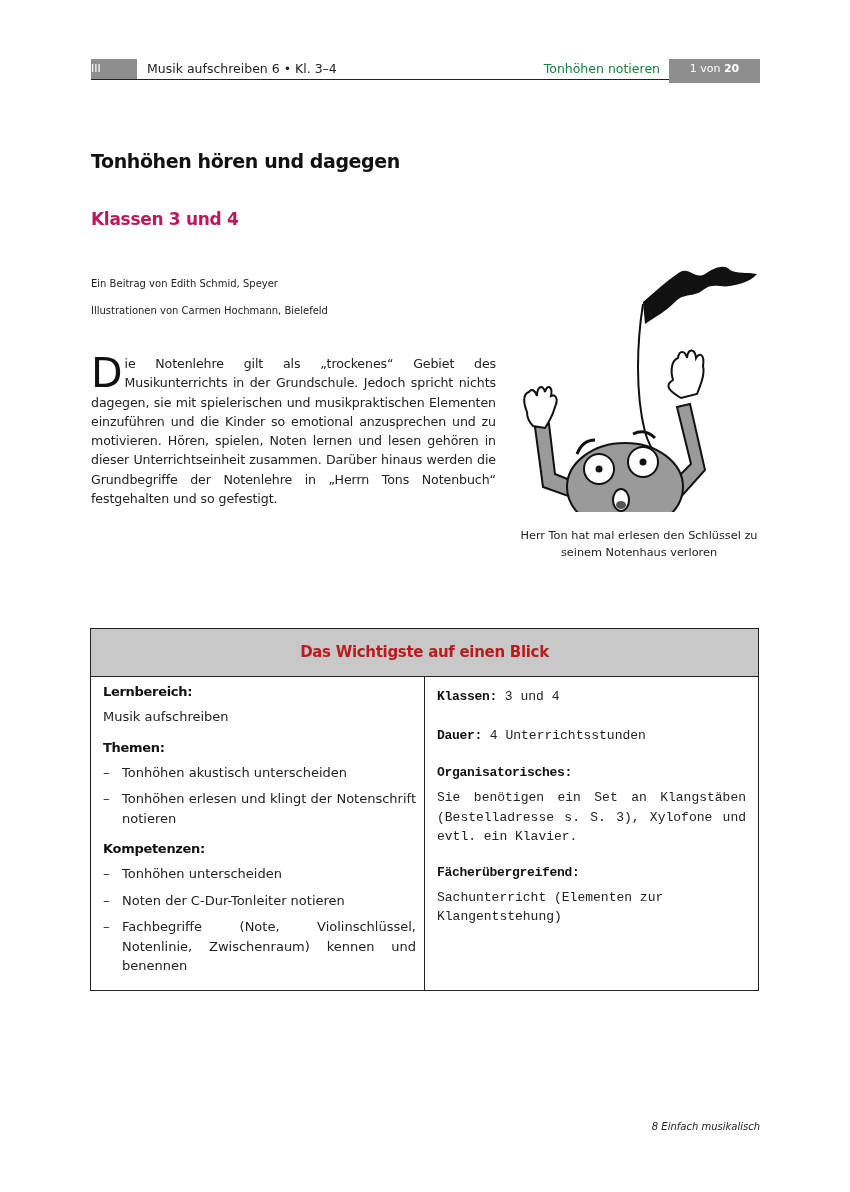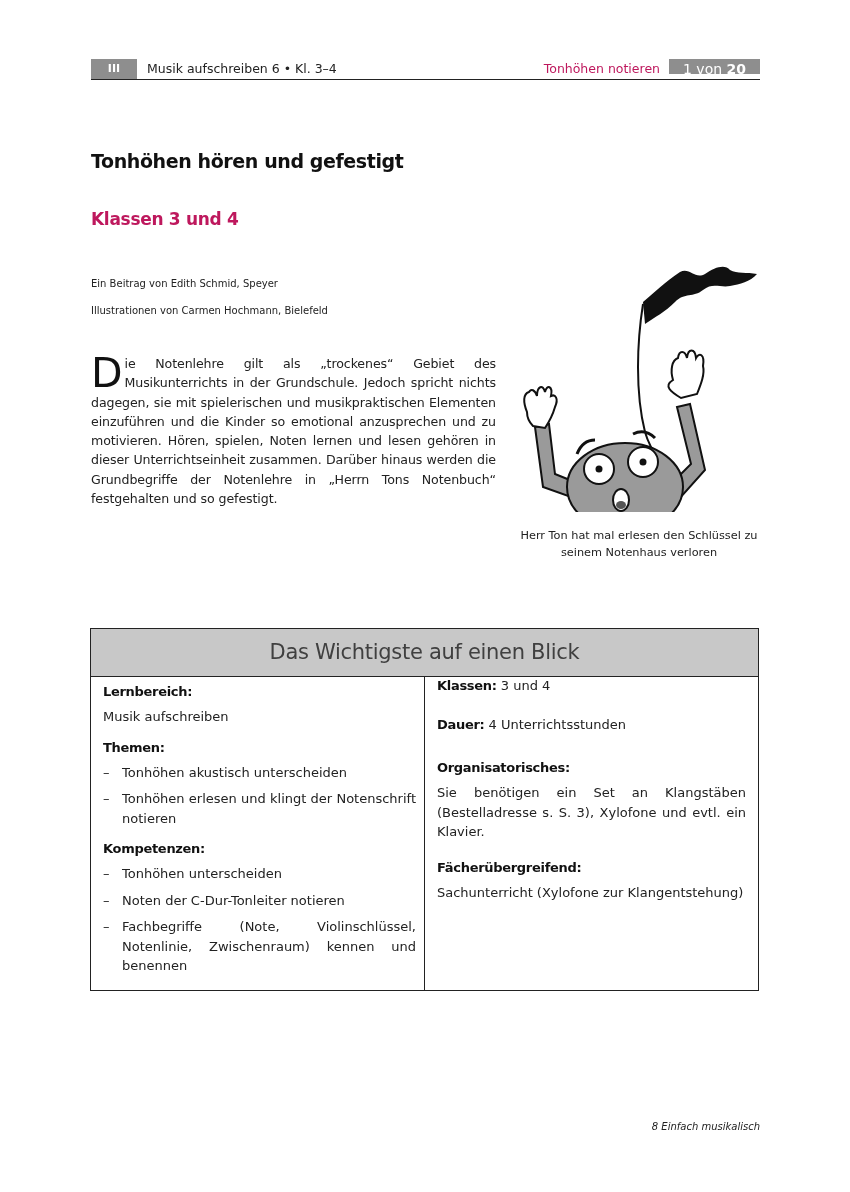--- a/index.html
+++ b/index.html
@@ -4,25 +4,25 @@
 <style>
   html, body { margin: 0; padding: 0; background: #ffffff; }
   body { width: 850px; height: 1192px; position: relative; overflow: hidden;
          font-family: "DejaVu Sans", "Liberation Sans", sans-serif; color: #1a1a1a; }
   .page { position: absolute; left: 0; top: 0; width: 850px; height: 1192px; }
 
   
   .hdr { position: absolute; left: 91px; top: 59px; width: 669px; height: 20px;
          border-bottom: 1.5px solid #222; }
   .hdr-num { position: absolute; left: 0; top: 0; width: 46px; height: 20px; background: #8e8e8e;
-             color: #fff; font-size: 11px; font-weight: bold; text-align: center; line-height: 20px; }
+             color: #fff; font-size: 11px; font-weight: normal; line-height: 20px; }
   .hdr-left { position: absolute; left: 56px; top: 0; line-height: 20px; font-size: 12.5px; color: #222; }
-  .hdr-right { position: absolute; right: 100px; top: 0; line-height: 20px; font-size: 12.5px; color: #be185d; }
-  .hdr-page { position: absolute; right: 0; top: 0; width: 91px; height: 15px; background: #8e8e8e;
-              color: #fff; font-size: 14px; line-height: 20px; text-align: center; }
+  .hdr-right { position: absolute; right: 100px; top: 0; line-height: 20px; font-size: 12.5px; color: #15803d; }
+  .hdr-page { position: absolute; right: 0; top: 0; width: 91px; height: 24px; background: #8e8e8e;
+              color: #fff; font-size: 11px; line-height: 20px; text-align: center; }
   .hdr-page b { font-weight: bold; }
 
   
   .title { position: absolute; left: 91px; top: 115px; font-size: 25px; font-weight: bold;
            letter-spacing: -0.6px; color: #111; }
   .subtitle { position: absolute; left: 91px; top: 150px; font-size: 19px; font-weight: bold;
               letter-spacing: -0.4px; color: #111; }
   .klassen { position: absolute; left: 91px; top: 209px; font-size: 17px; font-weight: bold;
              letter-spacing: -0.3px; color: #be185d; }
 
@@ -35,27 +35,27 @@
 
   
   .illus { position: absolute; left: 515px; top: 262px; width: 250px; height: 250px; }
   .caption { position: absolute; left: 510px; top: 527px; width: 258px; text-align: center;
              font-size: 11.3px; line-height: 17px; color: #222; }
 
   
   .box { position: absolute; left: 90px; top: 628px; width: 669px; height: 363px;
          border: 1.3px solid #222; box-sizing: border-box; }
   .box-head { height: 47px; background: #c8c8c8; border-bottom: 1.3px solid #222;
-              text-align: center; line-height: 47px; font-size: 21px; font-weight: normal;
-              letter-spacing: -0.3px; color: #404040; }
+              text-align: center; line-height: 47px; font-size: 15px; font-weight: bold;
+              letter-spacing: -0.3px; color: #b91c1c; }
   .box-cols { position: absolute; top: 47px; left: 0; right: 0; bottom: 0; }
   .col-left { position: absolute; left: 0; top: 0; width: 334px; bottom: 0; border-right: 1.3px solid #222;
               padding: 8px 8px 0 12px; box-sizing: border-box; }
   .col-right { position: absolute; left: 334px; top: 0; right: 0; bottom: 0;
-               padding: 0 12px 0 12px; box-sizing: border-box; }
+               padding: 11px 12px 0 12px; box-sizing: border-box; font-family: Liberation Mono, monospace; }
   .lbl { font-size: 13px; font-weight: bold; color: #111; letter-spacing: -0.3px; }
   .txt { font-size: 13px; color: #222; line-height: 19.5px; }
   .blk { margin-bottom: 13px; }
   .lbl + .txt { margin-top: 8px; }
   ul.dash { list-style: none; margin: 8px 0 0 0; padding: 0; }
   ul.dash li { position: relative; padding-left: 19px; font-size: 13px; line-height: 19.5px;
                color: #222; margin-bottom: 7px; text-align: justify; }
   ul.dash li .d { position: absolute; left: 0; top: 0; }
   .inline-lbl { font-weight: bold; color: #111; letter-spacing: -0.3px; }
 
@@ -70,21 +70,21 @@
     <div class="hdr-num">III</div>
     <div class="hdr-left">Musik aufschreiben 6 • Kl. 3–4</div>
     <div class="hdr-right">Tonhöhen notieren</div>
     <div class="hdr-page">
       <span>1</span>
       <span>von</span>
       <b>20</b>
     </div>
   </div>
 
-  <div class="subtitle">Tonhöhen hören und gefestigt</div>
+  <div class="subtitle">Tonhöhen hören und dagegen</div>
   <div class="klassen">Klassen 3 und 4</div>
 
   <div class="credits">
     <div>Ein Beitrag von Edith Schmid, Speyer</div>
     <div>Illustrationen von Carmen Hochmann, Bielefeld</div>
   </div>
 
   <div class="intro">
     <span class="dropcap">D</span><span>ie Notenlehre gilt als „trockenes“ Gebiet des Musikunterrichts in der Grundschule. Jedoch spricht nichts dagegen, sie mit spielerischen und musikpraktischen Elementen einzuführen und die Kinder so emotional anzusprechen und zu motivieren. Hören, spielen, Noten lernen und lesen gehören in dieser Unterrichtseinheit zusammen. Darüber hinaus werden die Grundbegriffe der Notenlehre in „Herrn Tons Notenbuch“ festgehalten und so gefestigt.</span>
   </div>
@@ -151,26 +151,26 @@
 
       <div class="col-right">
         <div class="blk txt">
           <span class="inline-lbl">Klassen:</span>
           <span>3 und 4</span>
         </div>
         <div class="blk txt" style="margin-top:19px;">
           <span class="inline-lbl">Dauer:</span>
           <span>4 Unterrichtsstunden</span>
         </div>
-        <div class="blk" style="margin-top:26px;">
+        <div class="blk" style="margin-top:20px;">
           <div class="lbl">Organisatorisches:</div>
           <div class="txt" style="text-align:justify;">Sie benötigen ein Set an Klangstäben (Bestelladresse s. S. 3), Xylofone und evtl. ein Klavier.</div>
         </div>
         <div class="blk" style="margin-top:18px;">
           <div class="lbl">Fächerübergreifend:</div>
-          <div class="txt">Sachunterricht (Xylofone zur Klangentstehung)</div>
+          <div class="txt">Sachunterricht (Elementen zur Klangentstehung)</div>
         </div>
       </div>
     </div>
   </div>
 
   <div class="footer">8 Einfach musikalisch</div>
 </div>
 
 </body></html>

